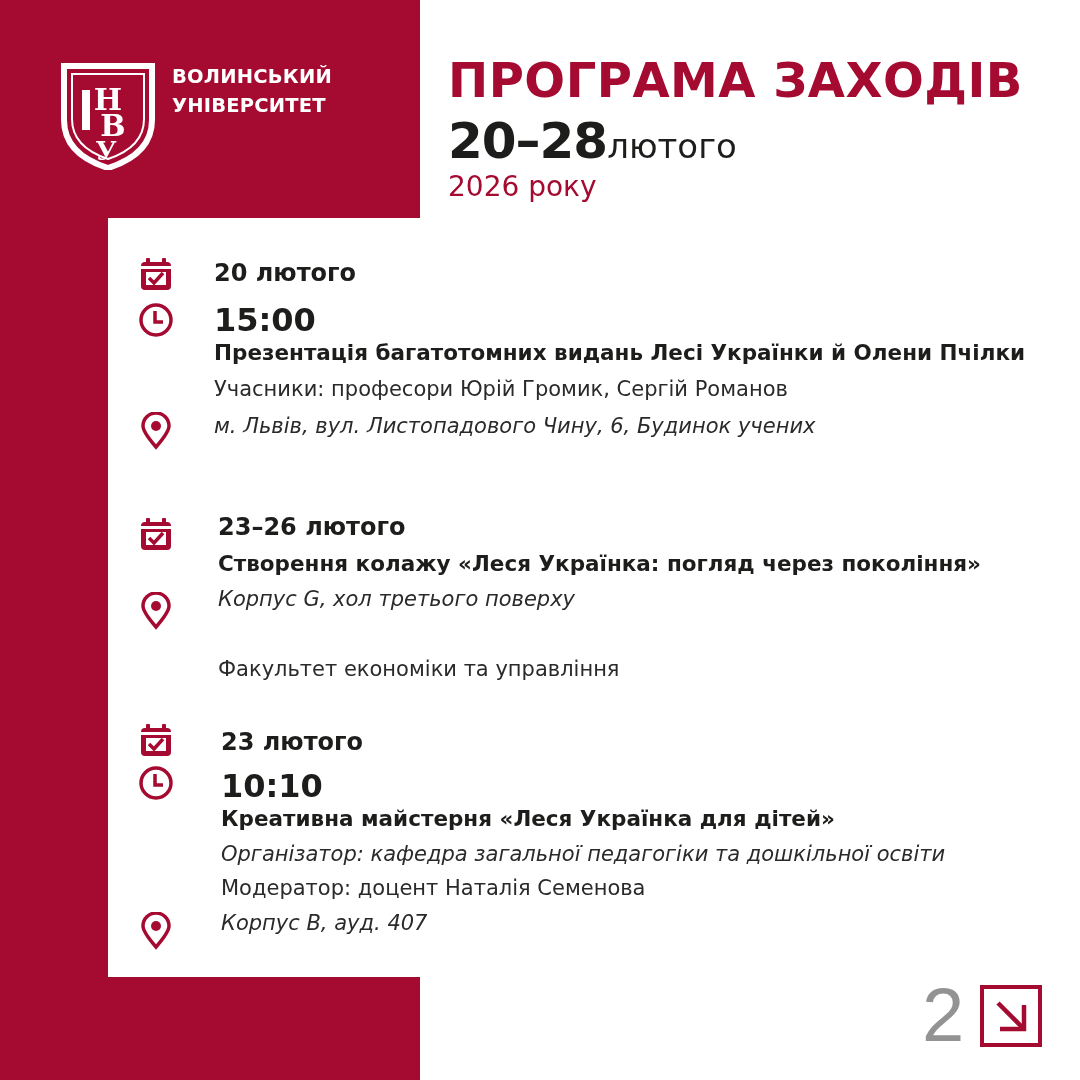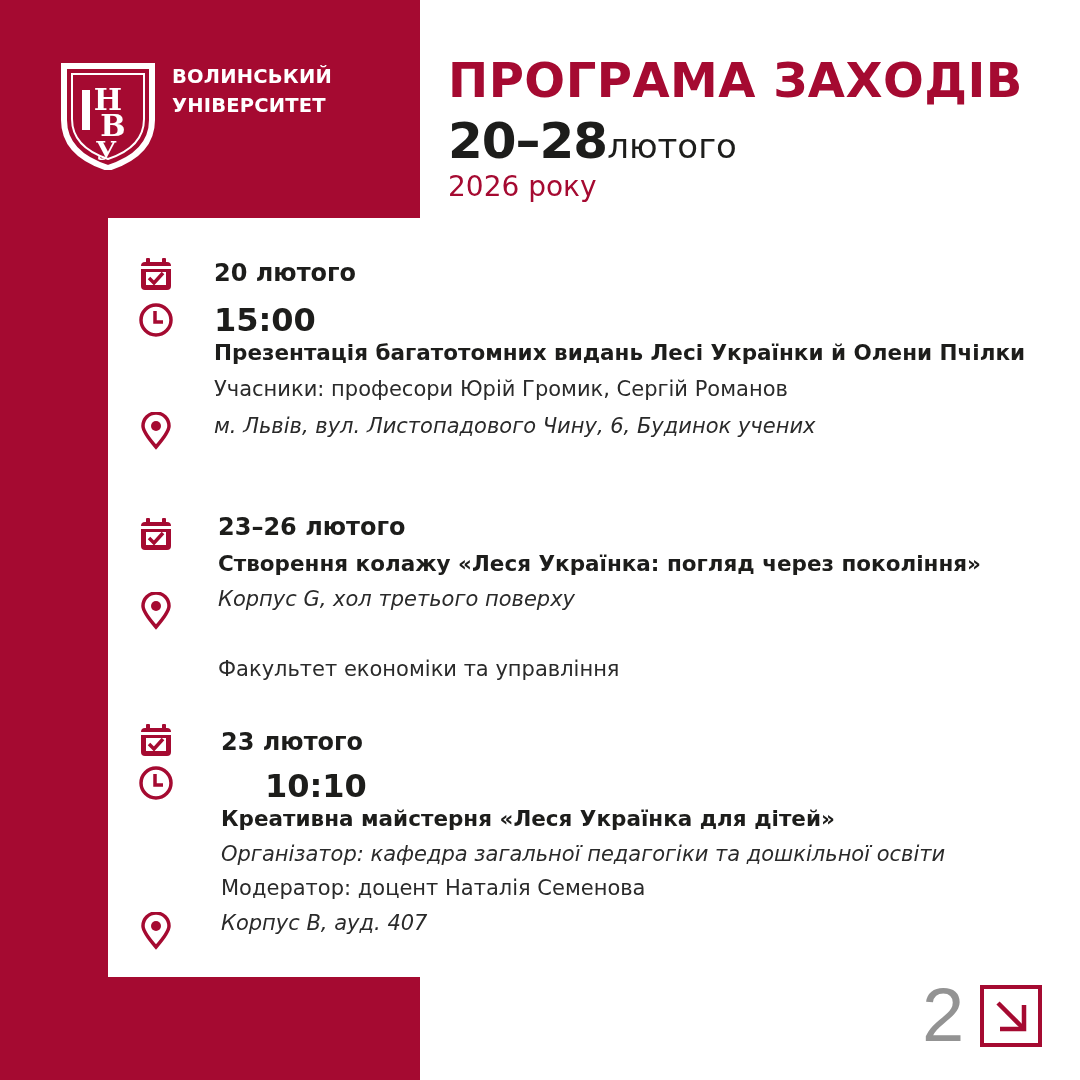--- a/index.html
+++ b/index.html
@@ -131,21 +131,21 @@
     <rect x="24" y="2" width="4" height="8" rx="1" fill="#a50a31"></rect>
     <rect x="3" y="10" width="30" height="3" fill="#fff"></rect>
     <rect x="8" y="16" width="20" height="13" fill="#fff"></rect>
     <path d="M11 22 L16 27 L25 17" stroke="#a50a31" stroke-width="3.5" fill="none"></path>
   </svg>
   <div class="line date" style="left:221px;top:728px;">23 лютого</div>
   <svg class="icon" style="left:138px;top:765px;" viewBox="0 0 36 36">
     <circle cx="18" cy="18" r="15" fill="none" stroke="#a50a31" stroke-width="3.5"></circle>
     <path d="M17 9 L17 20 L25 20" stroke="#a50a31" stroke-width="3.5" fill="none"></path>
   </svg>
-  <div class="line time" style="left:221px;top:767px;margin-left:44px;">10:10</div>
+  <div class="line time" style="left:221px;top:767px;">10:10</div>
   <div class="line headline" style="left:221px;top:806px;">Креативна майстерня «Леся Українка для дітей»</div>
   <div class="line info" style="left:221px;top:842px;font-style:italic;">Організатор: кафедра загальної педагогіки та дошкільної освіти</div>
   <div class="line info" style="left:221px;top:876px;">Модератор: доцент Наталія Семенова</div>
   <svg class="icon" style="left:138px;top:912px;width:36px;height:38px;" viewBox="0 0 36 38">
     <path d="M18 35 Q5 20 5 14 A13 13 0 0 1 31 14 Q31 20 18 35 Z" fill="none" stroke="#a50a31" stroke-width="3.5"></path>
     <circle cx="18" cy="14" r="5" fill="#a50a31"></circle>
   </svg>
   <div class="line place" style="left:221px;top:911px;">Корпус B, ауд. 407</div>
 </div>
 

